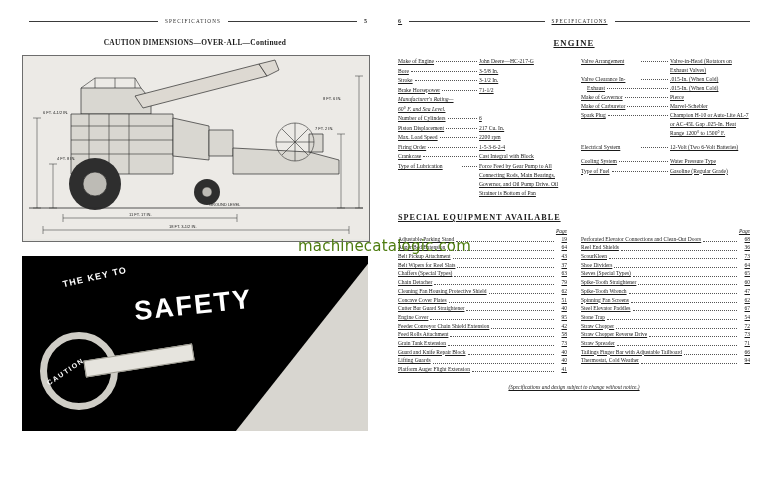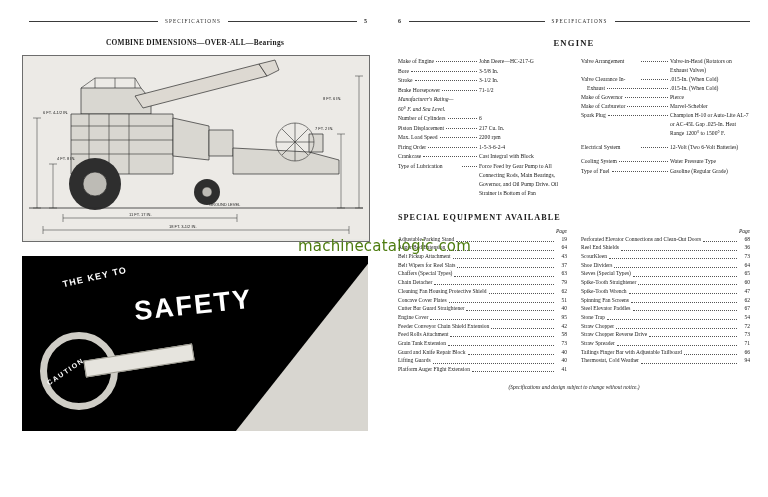--- a/index.html
+++ b/index.html
@@ -20,21 +20,21 @@
     height: 497px;
     display: flex;
   }
   .page {
     position: relative;
     width: 384px;
     height: 497px;
     box-sizing: border-box;
   }
   .page-left { padding: 18px 16px 10px 22px; }
-  .page-right { padding: 18px 18px 8px 14px; }
+  .page-right { padding: 18px 18px 8px 14px; text-decoration: underline; }
 
   
   .runhead {
     display: flex;
     align-items: center;
     font-size: 5.2px;
     letter-spacing: 1.1px;
     color: #2a2a2a;
     margin-bottom: 14px;
   }
@@ -265,21 +265,21 @@
   <div class="page page-left">
 
     <div class="runhead">
       <span class="pg-left"></span>
       <span class="rule"></span>
       <span class="txt">SPECIFICATIONS</span>
       <span class="rule"></span>
       <span class="pg">5</span>
     </div>
 
-    <div class="dim-title">COMBINE DIMENSIONS—OVER-ALL—Bearings</div>
+    <div class="dim-title">CAUTION DIMENSIONS—OVER-ALL—Continued</div>
 
     <div class="figure-box">
       <svg class="draw" width="346" height="183" viewBox="0 0 346 183">
         <rect x="0" y="0" width="346" height="183" fill="#eceae6"></rect>
 
         <g fill="#d9d7d1" stroke="#2b2b2b" stroke-width="0.7">
           <path d="M58 58 L58 32 L118 32 L128 44 L128 58 Z"></path>
           <path d="M48 58 L48 118 L150 118 L150 58 Z"></path>
           <path d="M150 62 L150 100 L186 104 L186 70 Z"></path>
           <path d="M186 74 L186 100 L210 100 L210 74 Z"></path>

